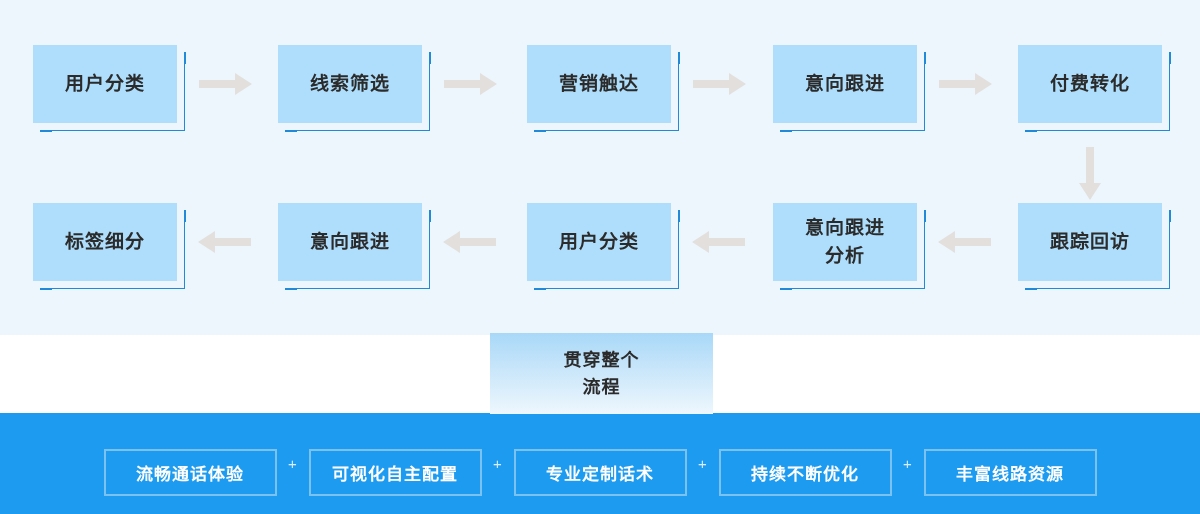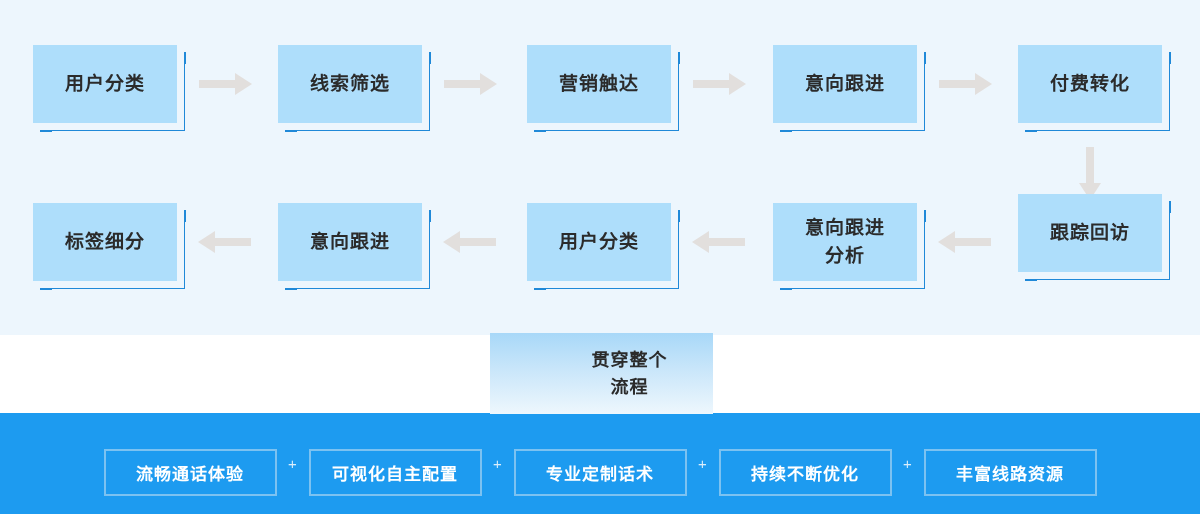--- a/index.html
+++ b/index.html
@@ -175,21 +175,20 @@
     display: flex;
     align-items: center;
     justify-content: center;
     text-align: center;
     font-size: 18px;
     font-weight: 700;
     color: #2B2B2B;
     line-height: 1.5;
     letter-spacing: 1px;
     white-space: pre-line;
-    margin-left: 28px;
   }
 
   
   .bottom-bar {
     position: absolute;
     left: 0;
     top: 413px;
     width: 1200px;
     height: 101px;
     background: #1D9BF0;
@@ -328,21 +327,21 @@
     <div class="fill"></div>
     <div class="label">意向跟进
 分析</div>
   </div>
 
   <div class="arrow-h left" style="left:939px; top:231px;">
     <div class="shaft"></div>
     <div class="head"></div>
   </div>
 
-  <div class="step" style="left:1018px; top:194px;">
+  <div class="step" style="left:1018px; top:203px;">
     <div class="frame"></div>
     <div class="fill"></div>
     <div class="label">跟踪回访</div>
   </div>
 
   <div class="through-card">
     <div class="label">贯穿整个
 流程</div>
   </div>
 

